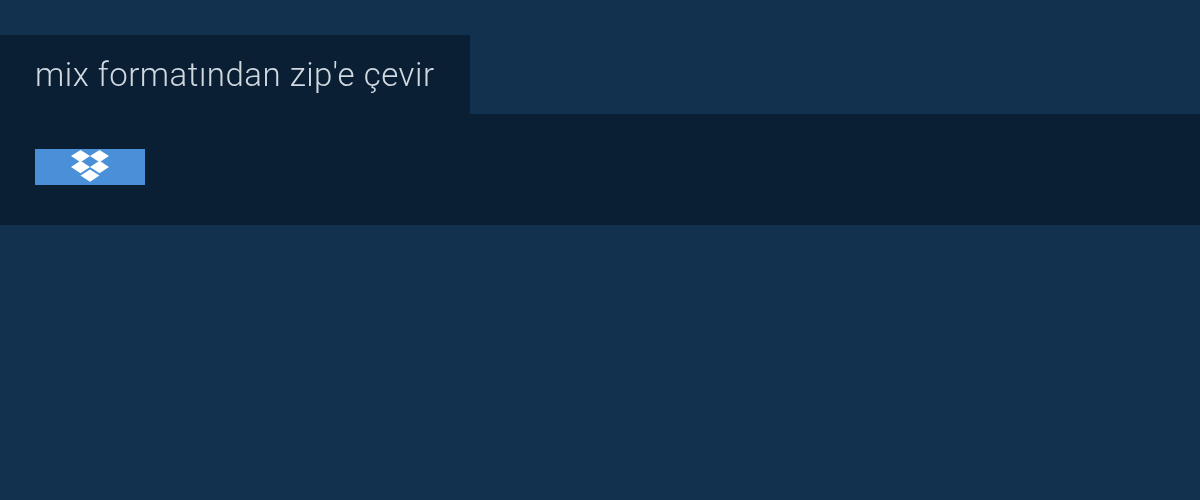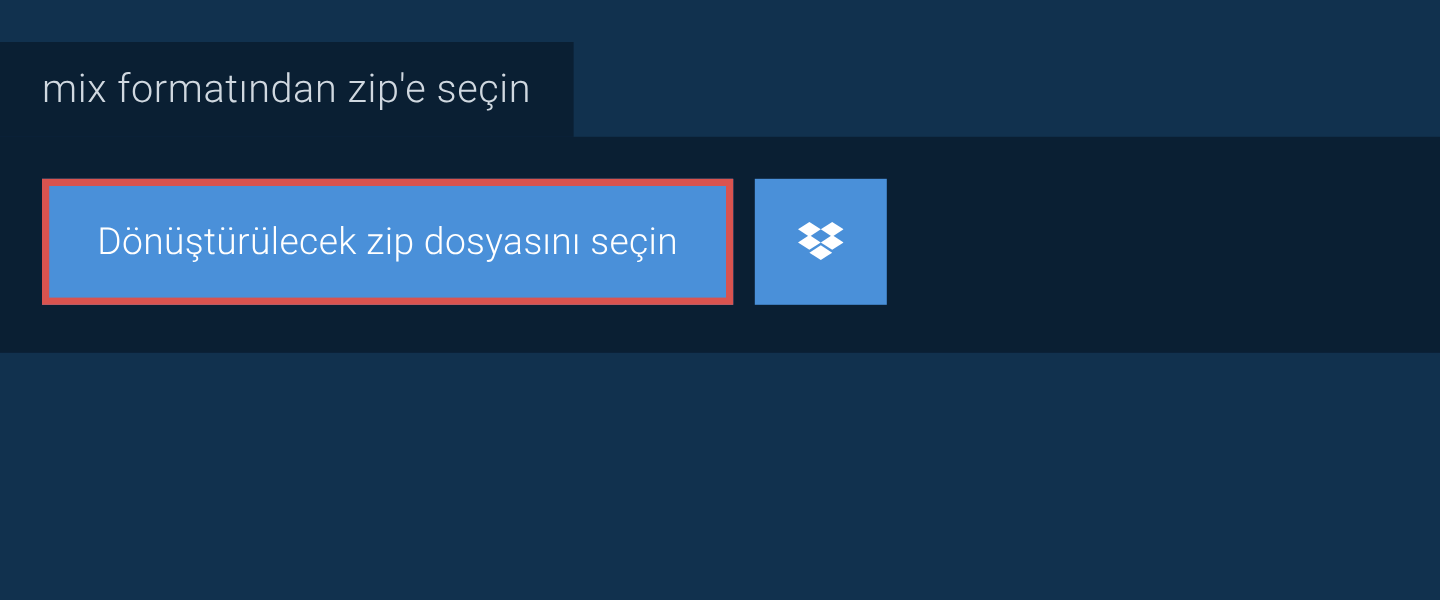--- a/index.html
+++ b/index.html
@@ -62,29 +62,26 @@
       width: 38px;
       height: 36px;
       fill: #ffffff;
     }
   </style>
 </head>
 <body>
 
 <div class="tab-container">
   <div class="tab">
-    <span>mix formatından zip'e seçin</span>
+    <span>mix formatından zip'e çevir</span>
   </div>
 </div>
 
 <div class="content-panel">
   <div class="button-row">
-    <div class="select-button">
-      <span>Dönüştürülecek zip dosyasını seçin</span>
-    </div>
     <div class="dropbox-button">
       <svg class="dropbox-icon" viewBox="0 0 40 36">
         <path d="M10 0 L20 6.5 L10 13 L0 6.5 Z"></path>
         <path d="M30 0 L40 6.5 L30 13 L20 6.5 Z"></path>
         <path d="M0 18 L10 11.5 L20 18 L10 24.5 Z"></path>
         <path d="M20 18 L30 11.5 L40 18 L30 24.5 Z"></path>
         <path d="M10 27 L20 20.5 L30 27 L20 33.5 Z"></path>
       </svg>
     </div>
   </div>

